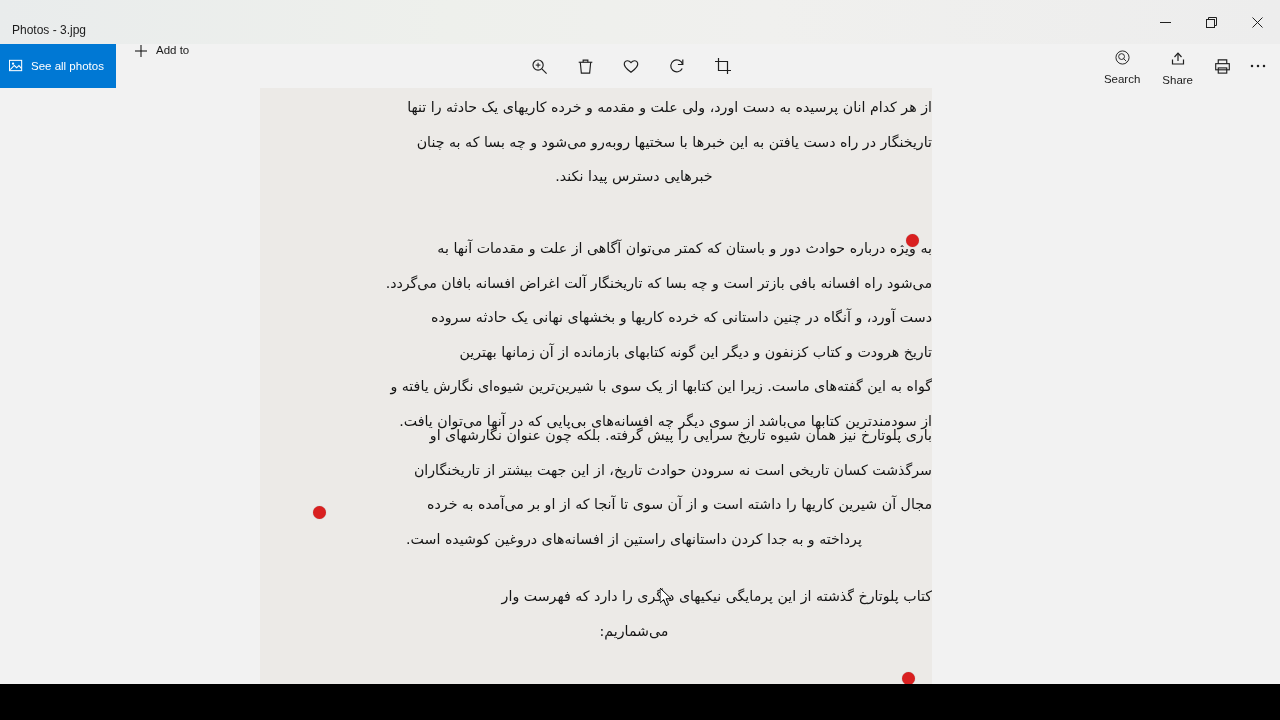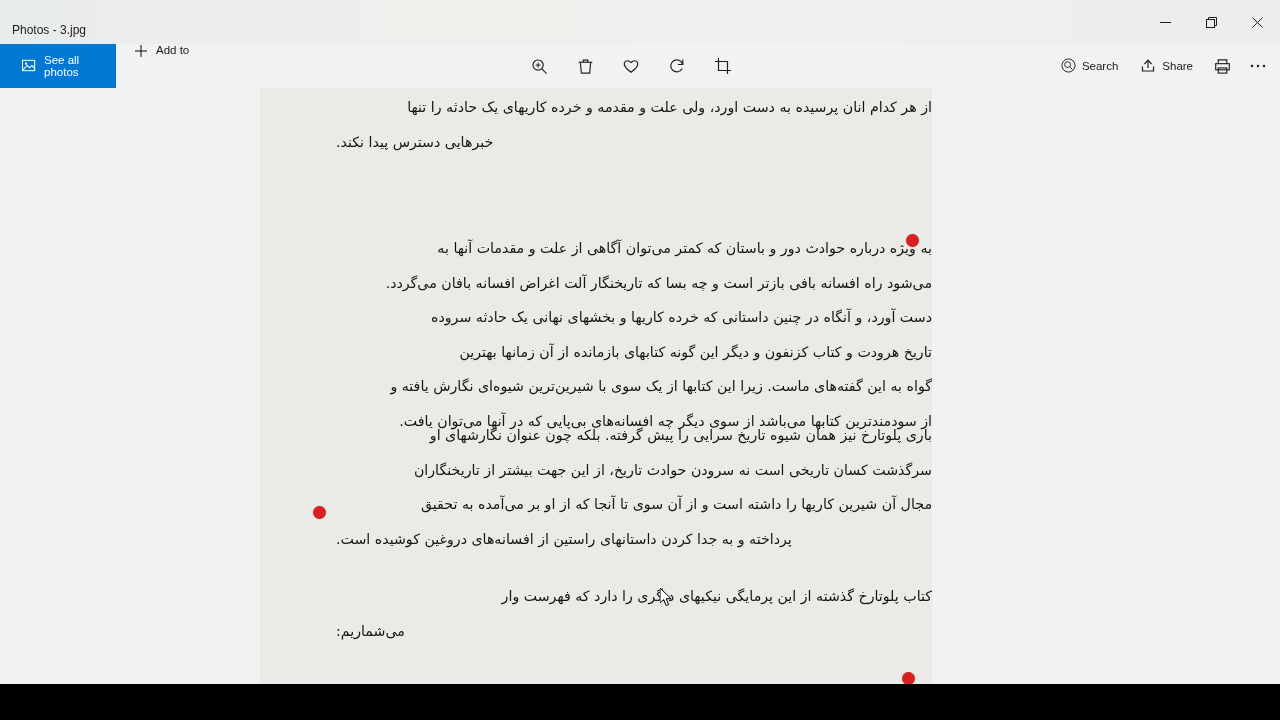--- a/index.html
+++ b/index.html
@@ -66,21 +66,21 @@
   .see-all {
     position: absolute;
     left: 0; top: 0;
     width: 116px;
     height: 44px;
     background: #0078d4;
     color: #fff;
     display: flex;
     align-items: center;
     gap: 7px;
-    padding-left: 22px;
+    padding-left: 9px;
     box-sizing: border-box;
     font-size: 11.5px;
   }
   .add-to {
     position: absolute;
     left: 124px; top: 0;
     height: 44px;
     display: flex;
     align-items: flex-start;
     gap: 8px;
@@ -115,20 +115,21 @@
   }
   .tb-item {
     height: 32px;
     display: flex;
     align-items: center;
     gap: 6px;
     padding: 0 9px;
     font-size: 11.5px;
     color: #1b1b1b;
     border-radius: 2px;
+    flex-direction: column;
   }
   .tb-item .chev { font-size: 8px; color:#444; margin-left:2px; }
 
   
   .viewer {
     position: absolute;
     left: 0; top: 88px;
     width: 1280px;
     height: 596px;
     background: #f2f2f2;
@@ -158,21 +159,21 @@
     width: 596px;
     right: 0px;
     font-size: 14.2px;
     line-height: 34.5px;
     letter-spacing: 0.2px;
   }
   .para.p1 { top: 2px; }
   .para.p2 { top: 143px; }
   .para.p3 { top: 330px; }
   .para.p4 { top: 491px; }
-  .lastline { text-align: left; }
+  .lastline { text-align: center; }
 
   .redot {
     position: absolute;
     width: 13px; height: 13px;
     border-radius: 50%;
     background: #d92020;
     box-shadow: 0 0 1px rgba(0,0,0,0.3);
   }
   .redot.d1 { left: 906px; top: 146px; }
   .redot.d2 { left: 313px; top: 418px; }
@@ -316,36 +317,37 @@
       </div>
     </div>
   </div>
 
   <div class="viewer">
     <div class="page">
       <div class="doc">
 
         <div class="para p1">
           <div>از هر کدام انان پرسیده به دست اورد، ولی علت و مقدمه و خرده کاریهای یک حادثه را تنها</div>
+          <div>تاریخنگار در راه دست یافتن به این خبرها با سختیها روبه‌رو می‌شود و چه بسا که به چنان</div>
           <div class="lastline">خبرهایی دسترس پیدا نکند.</div>
         </div>
 
         <div class="para p2">
           <div>به ویژه درباره حوادث دور و باستان که کمتر می‌توان آگاهی از علت و مقدمات آنها به</div>
           <div>می‌شود راه افسانه بافی بازتر است و چه بسا که تاریخنگار آلت اغراض افسانه بافان می‌گردد.</div>
           <div>دست آورد، و آنگاه در چنین داستانی که خرده کاریها و بخشهای نهانی یک حادثه سروده</div>
           <div>تاریخ هرودت و کتاب کزنفون و دیگر این گونه کتابهای بازمانده از آن زمانها بهترین</div>
           <div>گواه به این گفته‌های ماست. زیرا این کتابها از یک سوی با شیرین‌ترین شیوه‌ای نگارش یافته و</div>
           <div>از سودمندترین کتابها می‌باشد از سوی دیگر چه افسانه‌های بی‌پایی که در آنها می‌توان یافت.</div>
         </div>
 
         <div class="para p3">
           <div>باری پلوتارخ نیز همان شیوه تاریخ سرایی را پیش گرفته. بلکه چون عنوان نگارشهای او</div>
           <div>سرگذشت کسان تاریخی است نه سرودن حوادث تاریخ، از این جهت بیشتر از تاریخنگاران</div>
-          <div>مجال آن شیرین کاریها را داشته است و از آن سوی تا آنجا که از او بر می‌آمده به تحقیق</div>
+          <div>مجال آن شیرین کاریها را داشته است و از آن سوی تا آنجا که از او بر می‌آمده به خرده</div>
           <div class="lastline">پرداخته و به جدا کردن داستانهای راستین از افسانه‌های دروغین کوشیده است.</div>
         </div>
 
         <div class="para p4">
           <div>کتاب پلوتارخ گذشته از این پرمایگی نیکیهای دیگری را دارد که فهرست وار</div>
           <div class="lastline">می‌شماریم:</div>
         </div>
 
       </div>
     </div>

